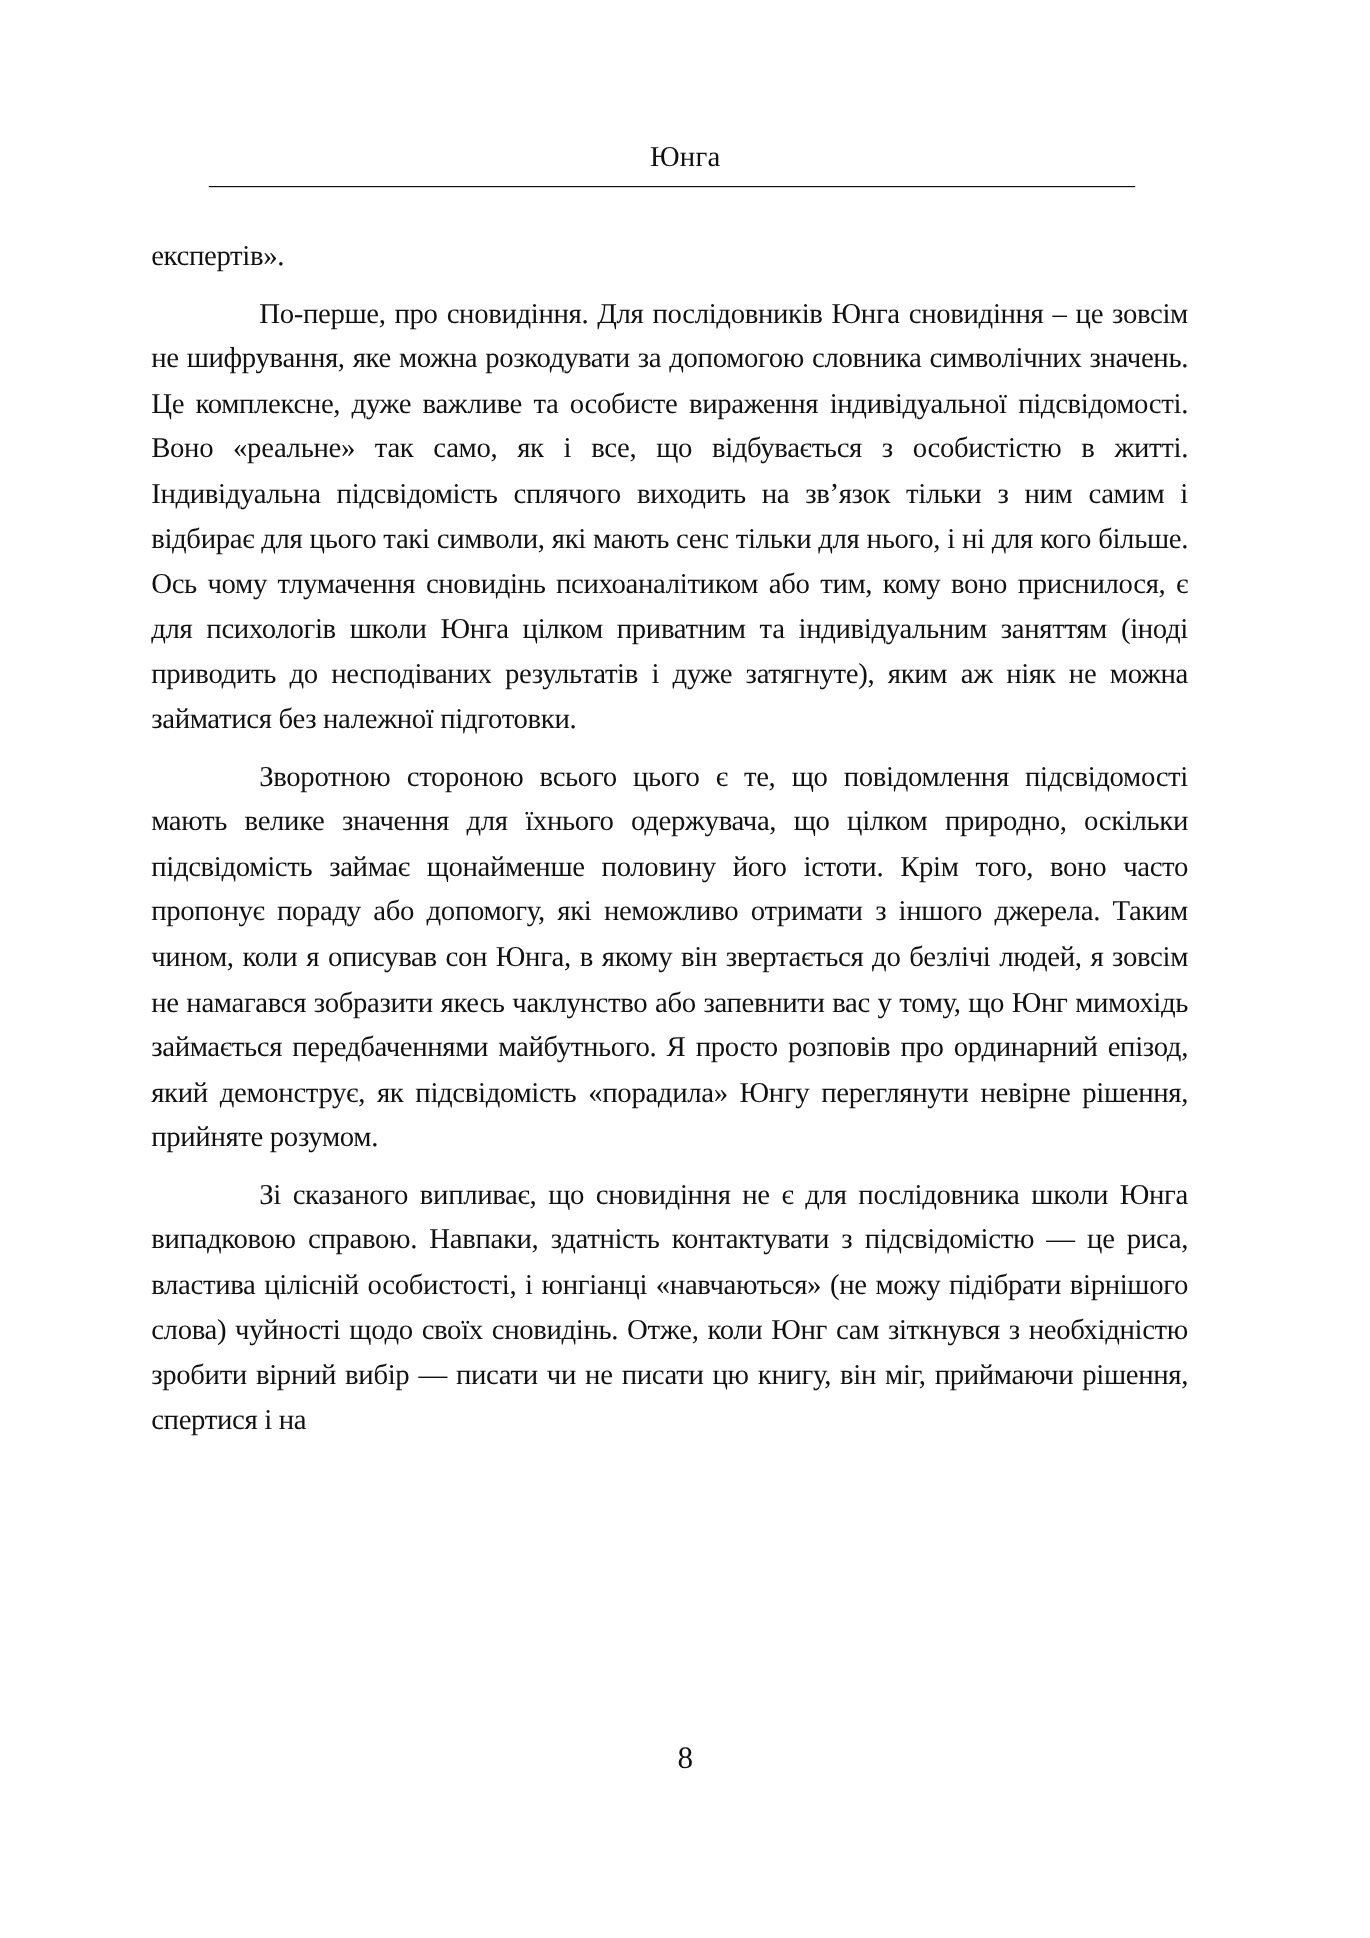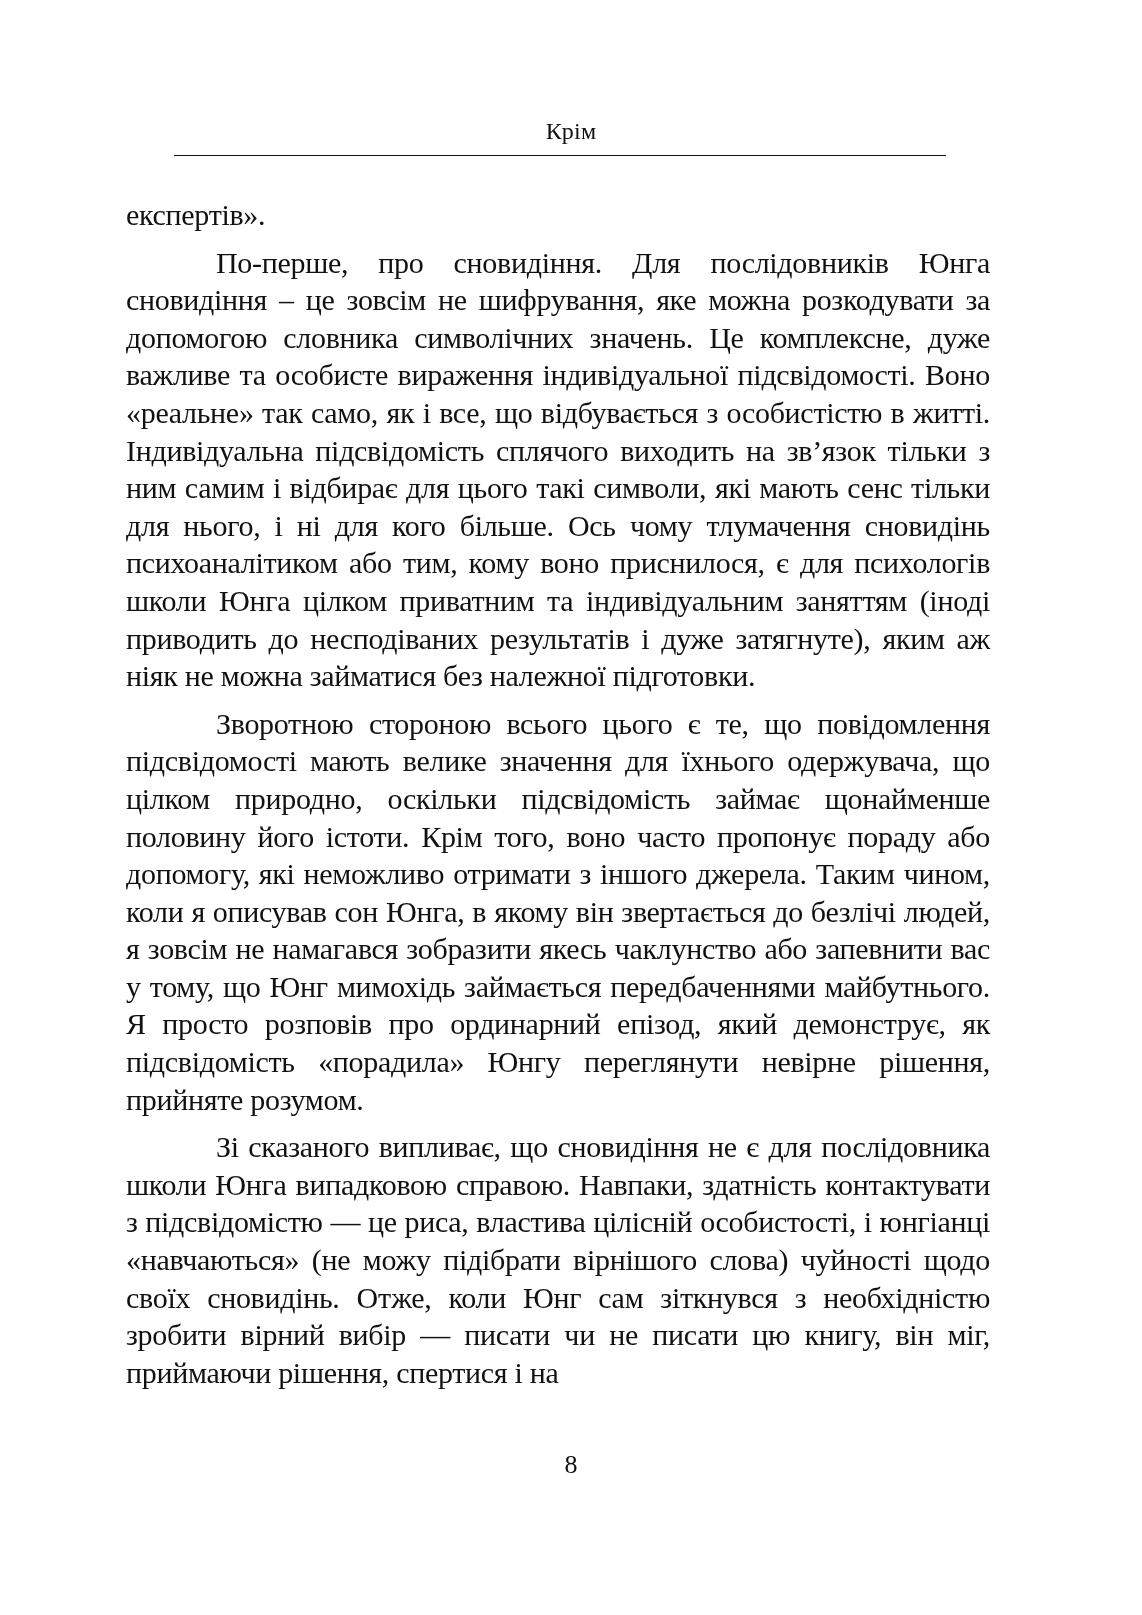--- a/index.html
+++ b/index.html
@@ -31,21 +31,21 @@
       left: 174px;
       width: 772px;
       height: 0;
       border-top: 1.5px solid #111111;
     }
     .body-text {
       position: absolute;
       top: 196px;
       left: 126px;
       width: 864px;
-      font-size: 30px;
+      font-size: 24px;
       line-height: 37.6px;
       text-align: justify;
       letter-spacing: -0.3px;
       word-spacing: 0px;
       hyphens: manual;
     }
     .body-text p {
       margin: 0;
     }
     .body-text p.para {
@@ -61,21 +61,21 @@
       left: 0;
       width: 1142px;
       text-align: center;
       font-size: 26px;
       line-height: 30px;
     }
   </style>
 </head>
 <body>
 
-<div class="running-head">Крім</div>
+<div class="running-head">Юнга</div>
 <div class="head-rule"></div>
 
 <div class="body-text">
   <p class="cont">експертів».</p>
   <p class="para">По-перше, про сновидіння. Для послідовників Юнга сновидіння – це зовсім не шифрування, яке можна розкодувати за допомогою словника символічних значень. Це комплексне, дуже важливе та особисте вираження індивідуальної підсвідомості. Воно «реальне» так само, як і все, що відбувається з особистістю в житті. Індивідуальна підсвідомість сплячого виходить на зв’язок тільки з ним самим і відбирає для цього такі символи, які мають сенс тільки для нього, і ні для кого більше. Ось чому тлумачення сновидінь психоаналітиком або тим, кому воно приснилося, є для психологів школи Юнга цілком приватним та індивідуальним заняттям (іноді приводить до несподіваних результатів і дуже затягнуте), яким аж ніяк не можна займатися без належної під­готовки.</p>
   <p class="para">Зворотною стороною всього цього є те, що повідомлення підсвідомості мають велике значення для їхнього одержувача, що цілком природно, оскільки підсвідомість займає щонайменше половину його істоти. Крім того, воно часто пропонує пораду або допомогу, які неможливо отримати з іншого джерела. Таким чином, коли я описував сон Юнга, в якому він звертається до безлічі людей, я зовсім не намагався зобразити якесь чаклунство або запевнити вас у тому, що Юнг мимохідь займається передбаченнями майбутнього. Я просто розповів про ординарний епізод, який демонструє, як підсвідомість «порадила» Юнгу переглянути невірне рішення, прийняте розумом.</p>
   <p class="para">Зі сказаного випливає, що сновидіння не є для послідовника школи Юнга випадковою справою. Навпаки, здатність контактувати з підсвідомістю — це риса, властива цілісній особистості, і юнгіанці «навчаються» (не можу підібрати вірнішого слова) чуйності щодо своїх сновидінь. Отже, коли Юнг сам зіткнувся з необхідністю зробити вірний вибір — писати чи не писати цю книгу, він міг, приймаючи рішення, спертися і на</p>
 </div>
 
 <div class="page-number">8</div>

